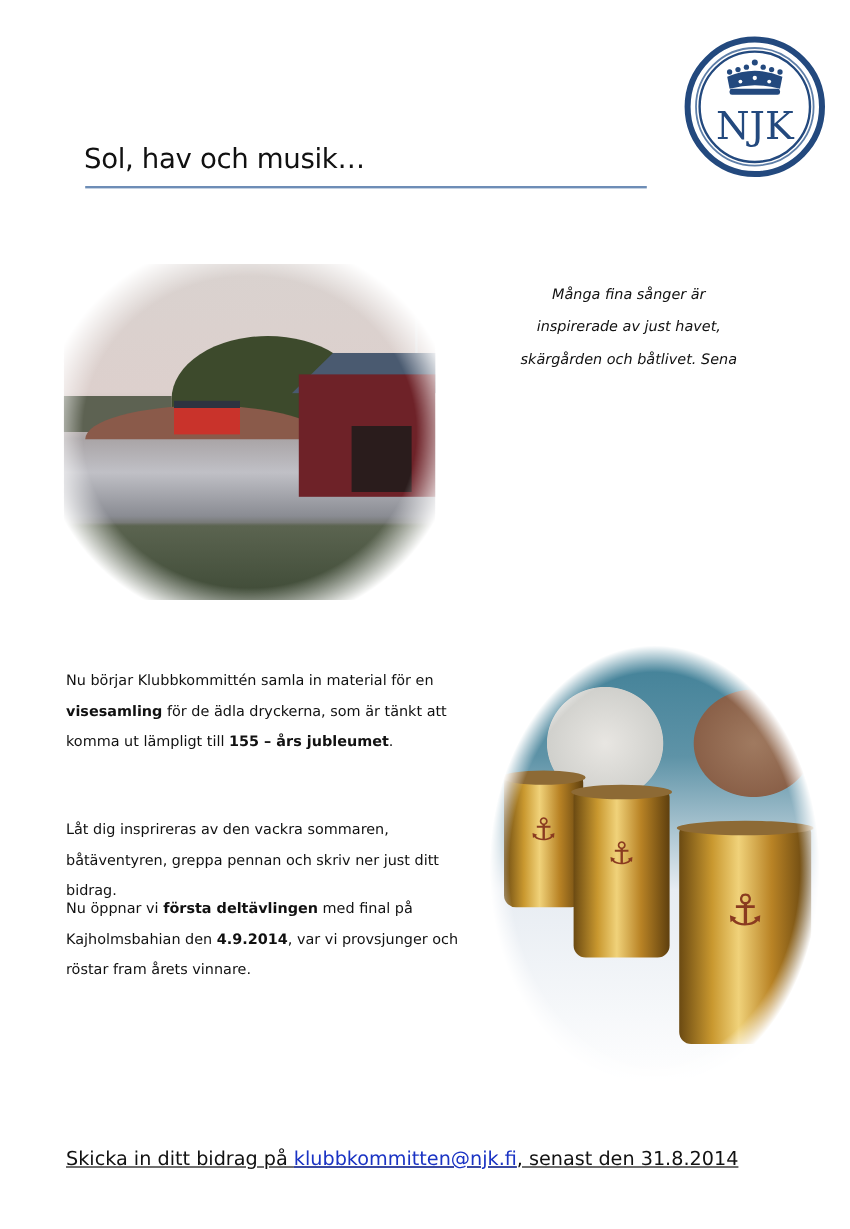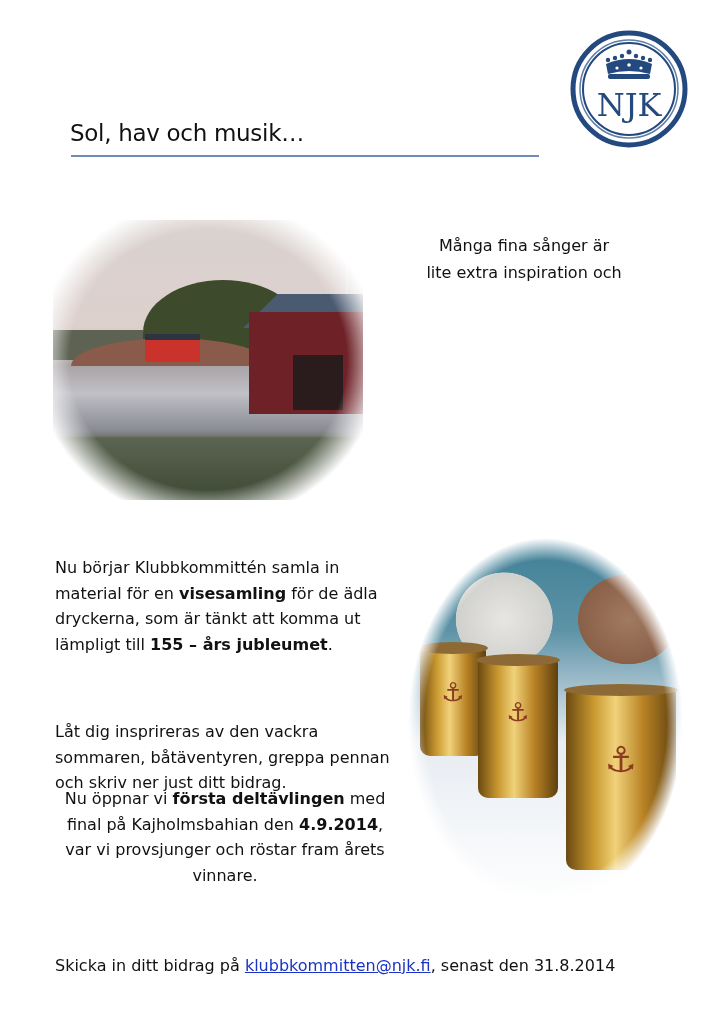--- a/index.html
+++ b/index.html
@@ -24,23 +24,23 @@
     border-radius: 50% 50% 10% 10% / 70% 70% 10% 10%; }
   .ph-redhut { position:absolute; left: 92px; top: 120px; width: 55px; height: 22px; background:#c9332b; }
   .ph-redhut-roof { position:absolute; left: 92px; top: 114px; width: 55px; height: 10px; background:#2d3340; }
   .ph-house { position:absolute; left: 196px; top: 92px; width: 114px; height: 102px; background:#6e2228; }
   .ph-house-roof { position:absolute; left: 190px; top: 74px; width: 124px; height: 34px; background:#4a5a70;
     clip-path: polygon(28% 0, 100% 0, 100% 100%, 0 100%); }
   .ph-door { position:absolute; left: 240px; top: 135px; width: 50px; height: 55px; background:#2a1c1c; }
   .ph-mast { position:absolute; left: 293px; top: 5px; width: 2px; height: 90px; background:#ddd; }
 
   .side-text { position: absolute; left: 392px; top: 232px; width: 264px; text-align: center;
-               font-size: 16px; line-height: 27px; color: #111; }
-  .body-text { position: absolute; left: 55px; width: 340px; font-size: 16px; line-height: 25.5px; color: #111; }
-  .p1 { top: 555px; } .p2 { top: 679px; margin-top: 40px; } .p3 { top: 786px; text-align: center; }
+               font-size: 12px; line-height: 27px; color: #111; font-style: italic; }
+  .body-text { position: absolute; left: 55px; width: 340px; font-size: 12px; line-height: 25.5px; color: #111; }
+  .p1 { top: 555px; } .p2 { top: 679px; } .p3 { top: 745px; }
   .body-text b { font-weight: bold; }
 
   .photo-cups { position: absolute; left: 408px; top: 538px; width: 275px; height: 370px;
     border-radius: 50%;
     background:
       radial-gradient(ellipse 30% 20% at 80% 22%, #a07a60 0%, #8a6048 60%, rgba(0,0,0,0) 61%),
       radial-gradient(ellipse 25% 18% at 35% 22%, #e8e6e2 0%, #d0d0cc 70%, rgba(0,0,0,0) 71%),
       linear-gradient(180deg, #3f7f96 0%, #5e93a7 25%, #e7ecf2 55%, #ffffff 100%);
     -webkit-mask-image: radial-gradient(ellipse 50% 50% at 50% 50%, #000 88%, transparent 100%);
             mask-image: radial-gradient(ellipse 50% 50% at 50% 50%, #000 88%, transparent 100%);
@@ -48,21 +48,21 @@
   }
   .cup { position: absolute; background: linear-gradient(90deg, #6b4a12 0%, #c9982f 25%, #f0d27a 45%, #b98325 70%, #5e3f0e 100%);
          border-radius: 6px 6px 10px 10px; }
   .cup1 { left: 12px; top: 108px; width: 66px; height: 110px; }
   .cup2 { left: 70px; top: 120px; width: 80px; height: 140px; }
   .cup3 { left: 158px; top: 150px; width: 110px; height: 182px; }
   .cup-rim { position:absolute; left: -2px; right: -2px; top: -4px; height: 12px; border-radius: 50%;
              background: #8d6a35; }
   .anchor { position:absolute; left: 50%; top: 28%; transform: translateX(-50%); color:#8a3b20; font-size: 26px; }
 
-  .footer { position: absolute; left: 55px; top: 956px; width: 620px; font-size: 16px; color: #111; }
+  .footer { position: absolute; left: 55px; top: 956px; width: 620px; font-size: 16px; color: #111; text-decoration: underline; }
   .footer a { color: #1a33c4; text-decoration: underline; }
 </style>
 </head>
 <body>
 
 <div class="title">Sol, hav och musik…</div>
 <div class="title-rule"></div>
 
 <div class="logo">
   <svg width="118" height="118" viewBox="0 0 118 118">
@@ -96,21 +96,22 @@
   <div class="ph-redhut-roof"></div>
   <div class="ph-redhut"></div>
   <div class="ph-mast"></div>
   <div class="ph-house-roof"></div>
   <div class="ph-house"></div>
   <div class="ph-door"></div>
 </div>
 
 <div class="side-text">
   <div>Många fina sånger är</div>
-  <div>lite extra inspiration och</div>
+  <div>inspirerade av just havet,</div>
+  <div>skärgården och båtlivet. Sena</div>
 </div>
 
 <div class="body-text p1"><span>Nu börjar Klubbkommittén samla in material för en </span><b>visesamling</b><span> för de ädla dryckerna, som är tänkt att komma ut lämpligt till </span><b>155 – års jubleumet</b><span>.</span></div>
 
 <div class="body-text p2">Låt dig insprireras av den vackra sommaren, båtäventyren, greppa pennan och skriv ner just ditt bidrag.</div>
 
 <div class="body-text p3"><span>Nu öppnar vi </span><b>första deltävlingen</b><span> med final på Kajholmsbahian den </span><b>4.9.2014</b><span>, var vi provsjunger och röstar fram årets vinnare.</span></div>
 
 <div class="photo-cups">
   <div class="cup cup1">

